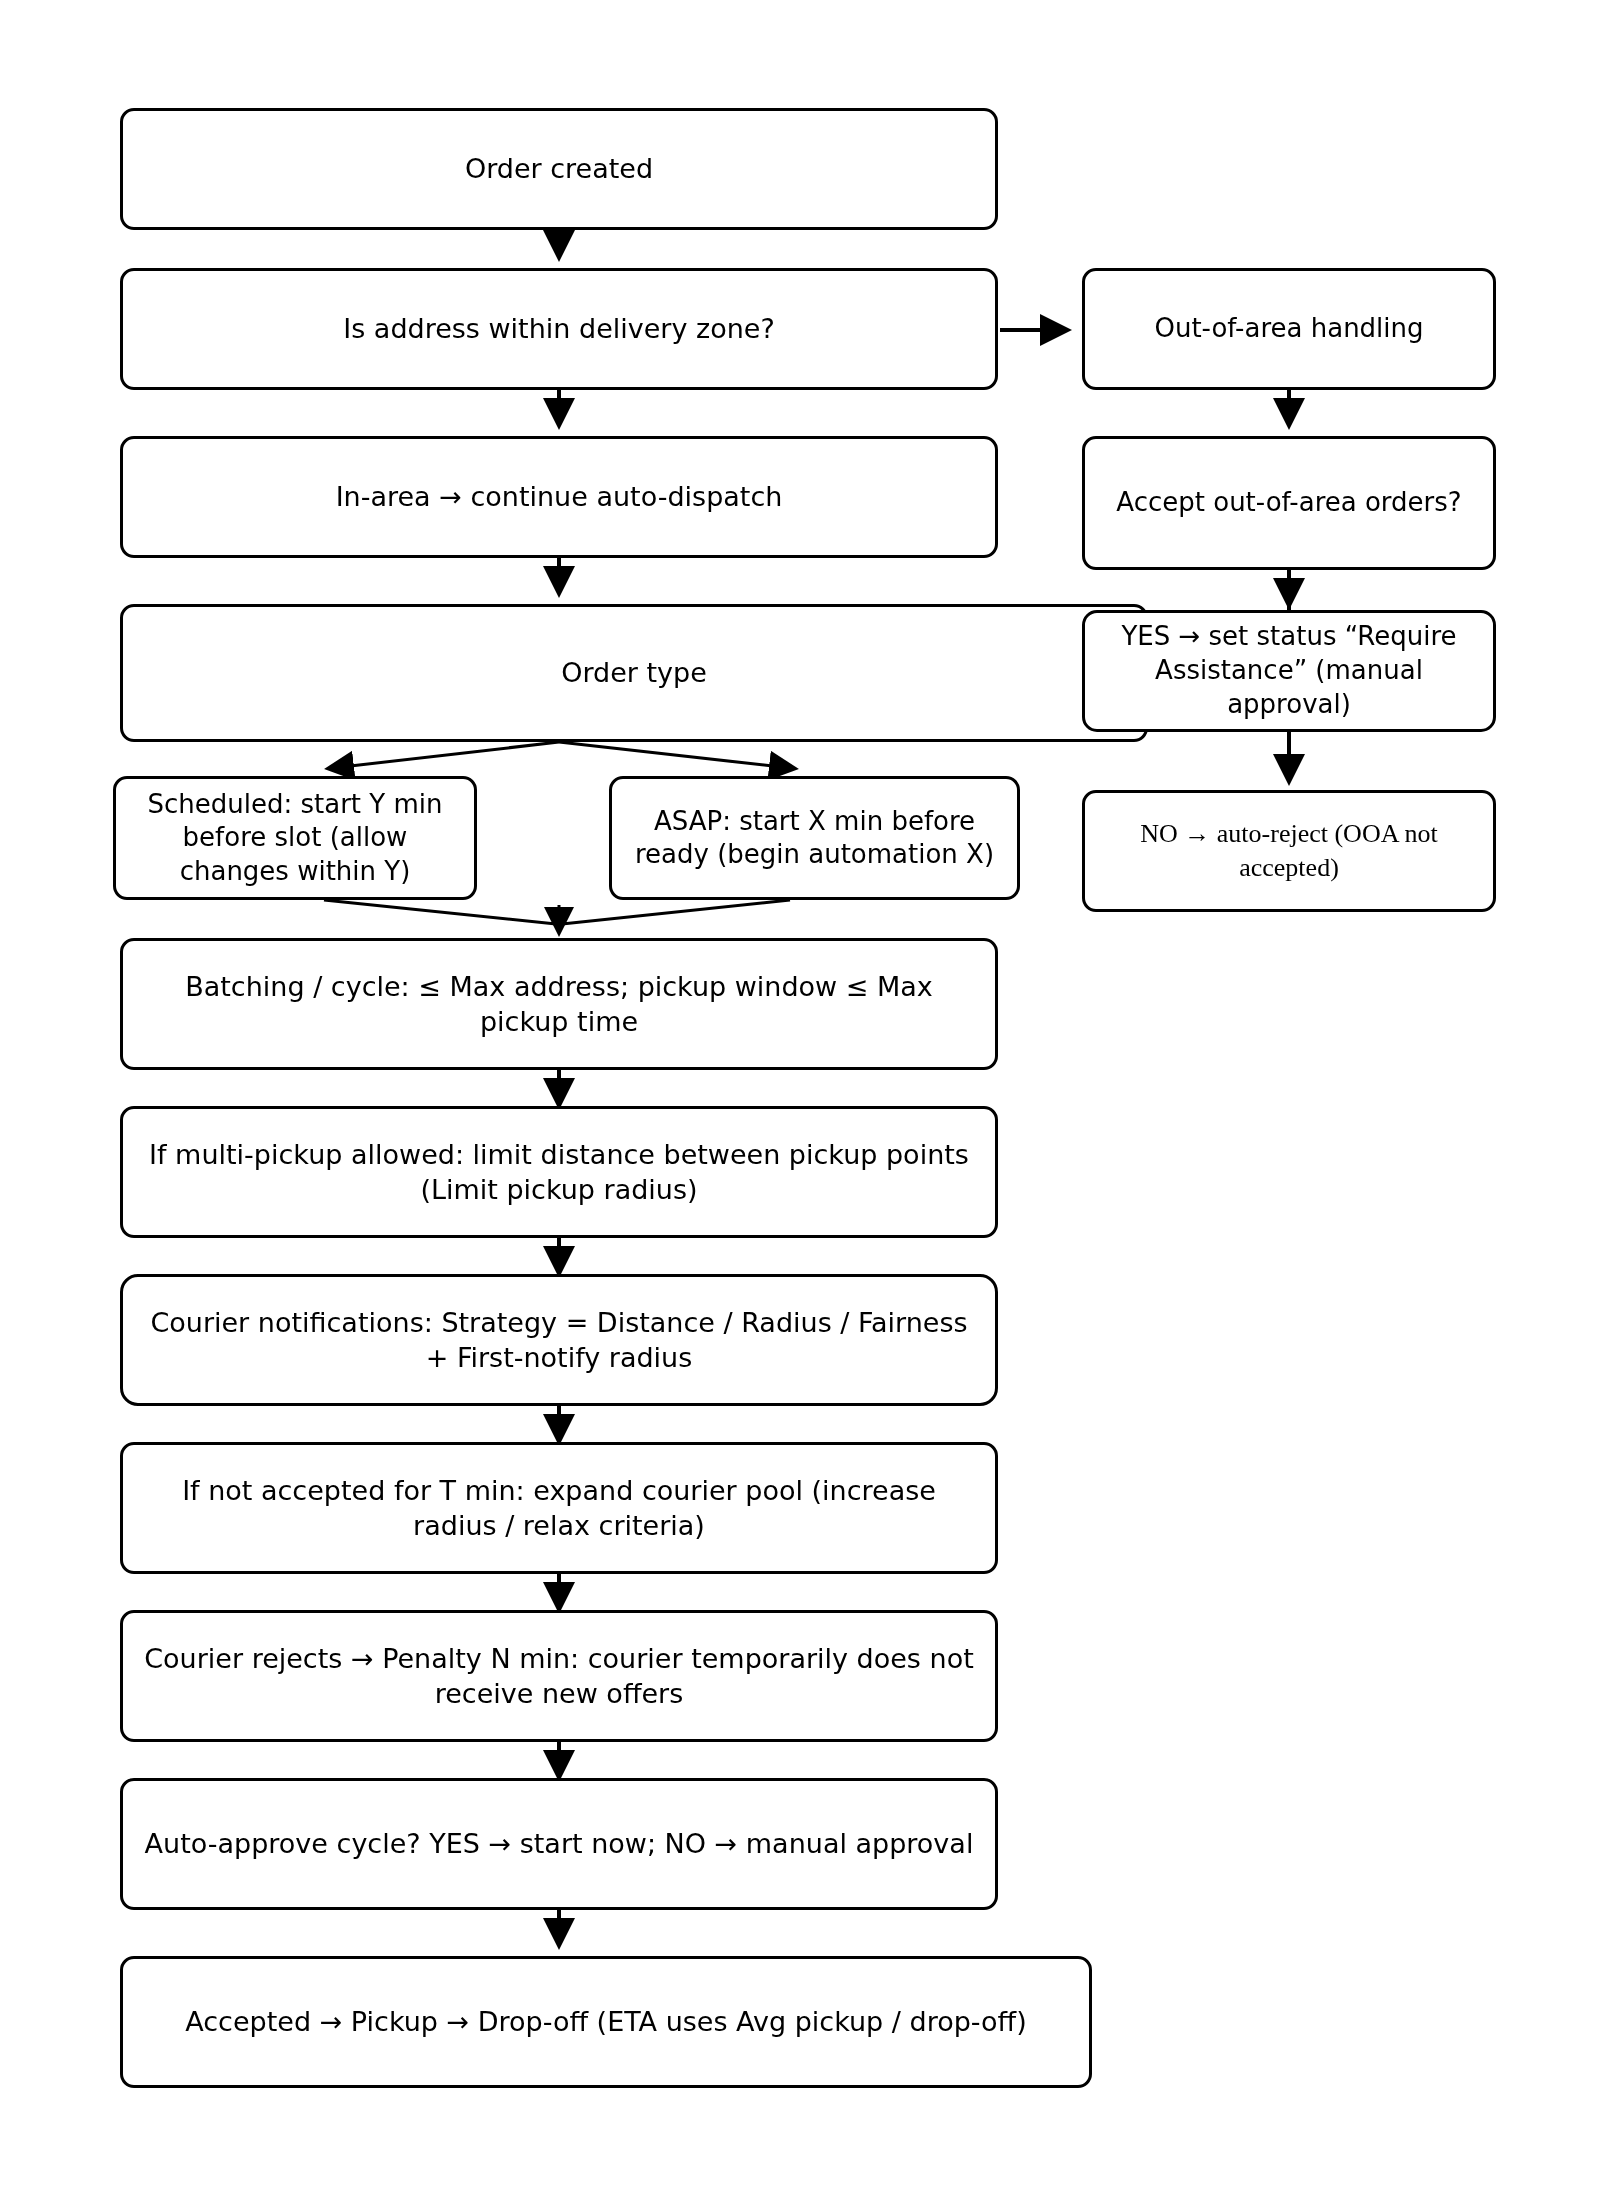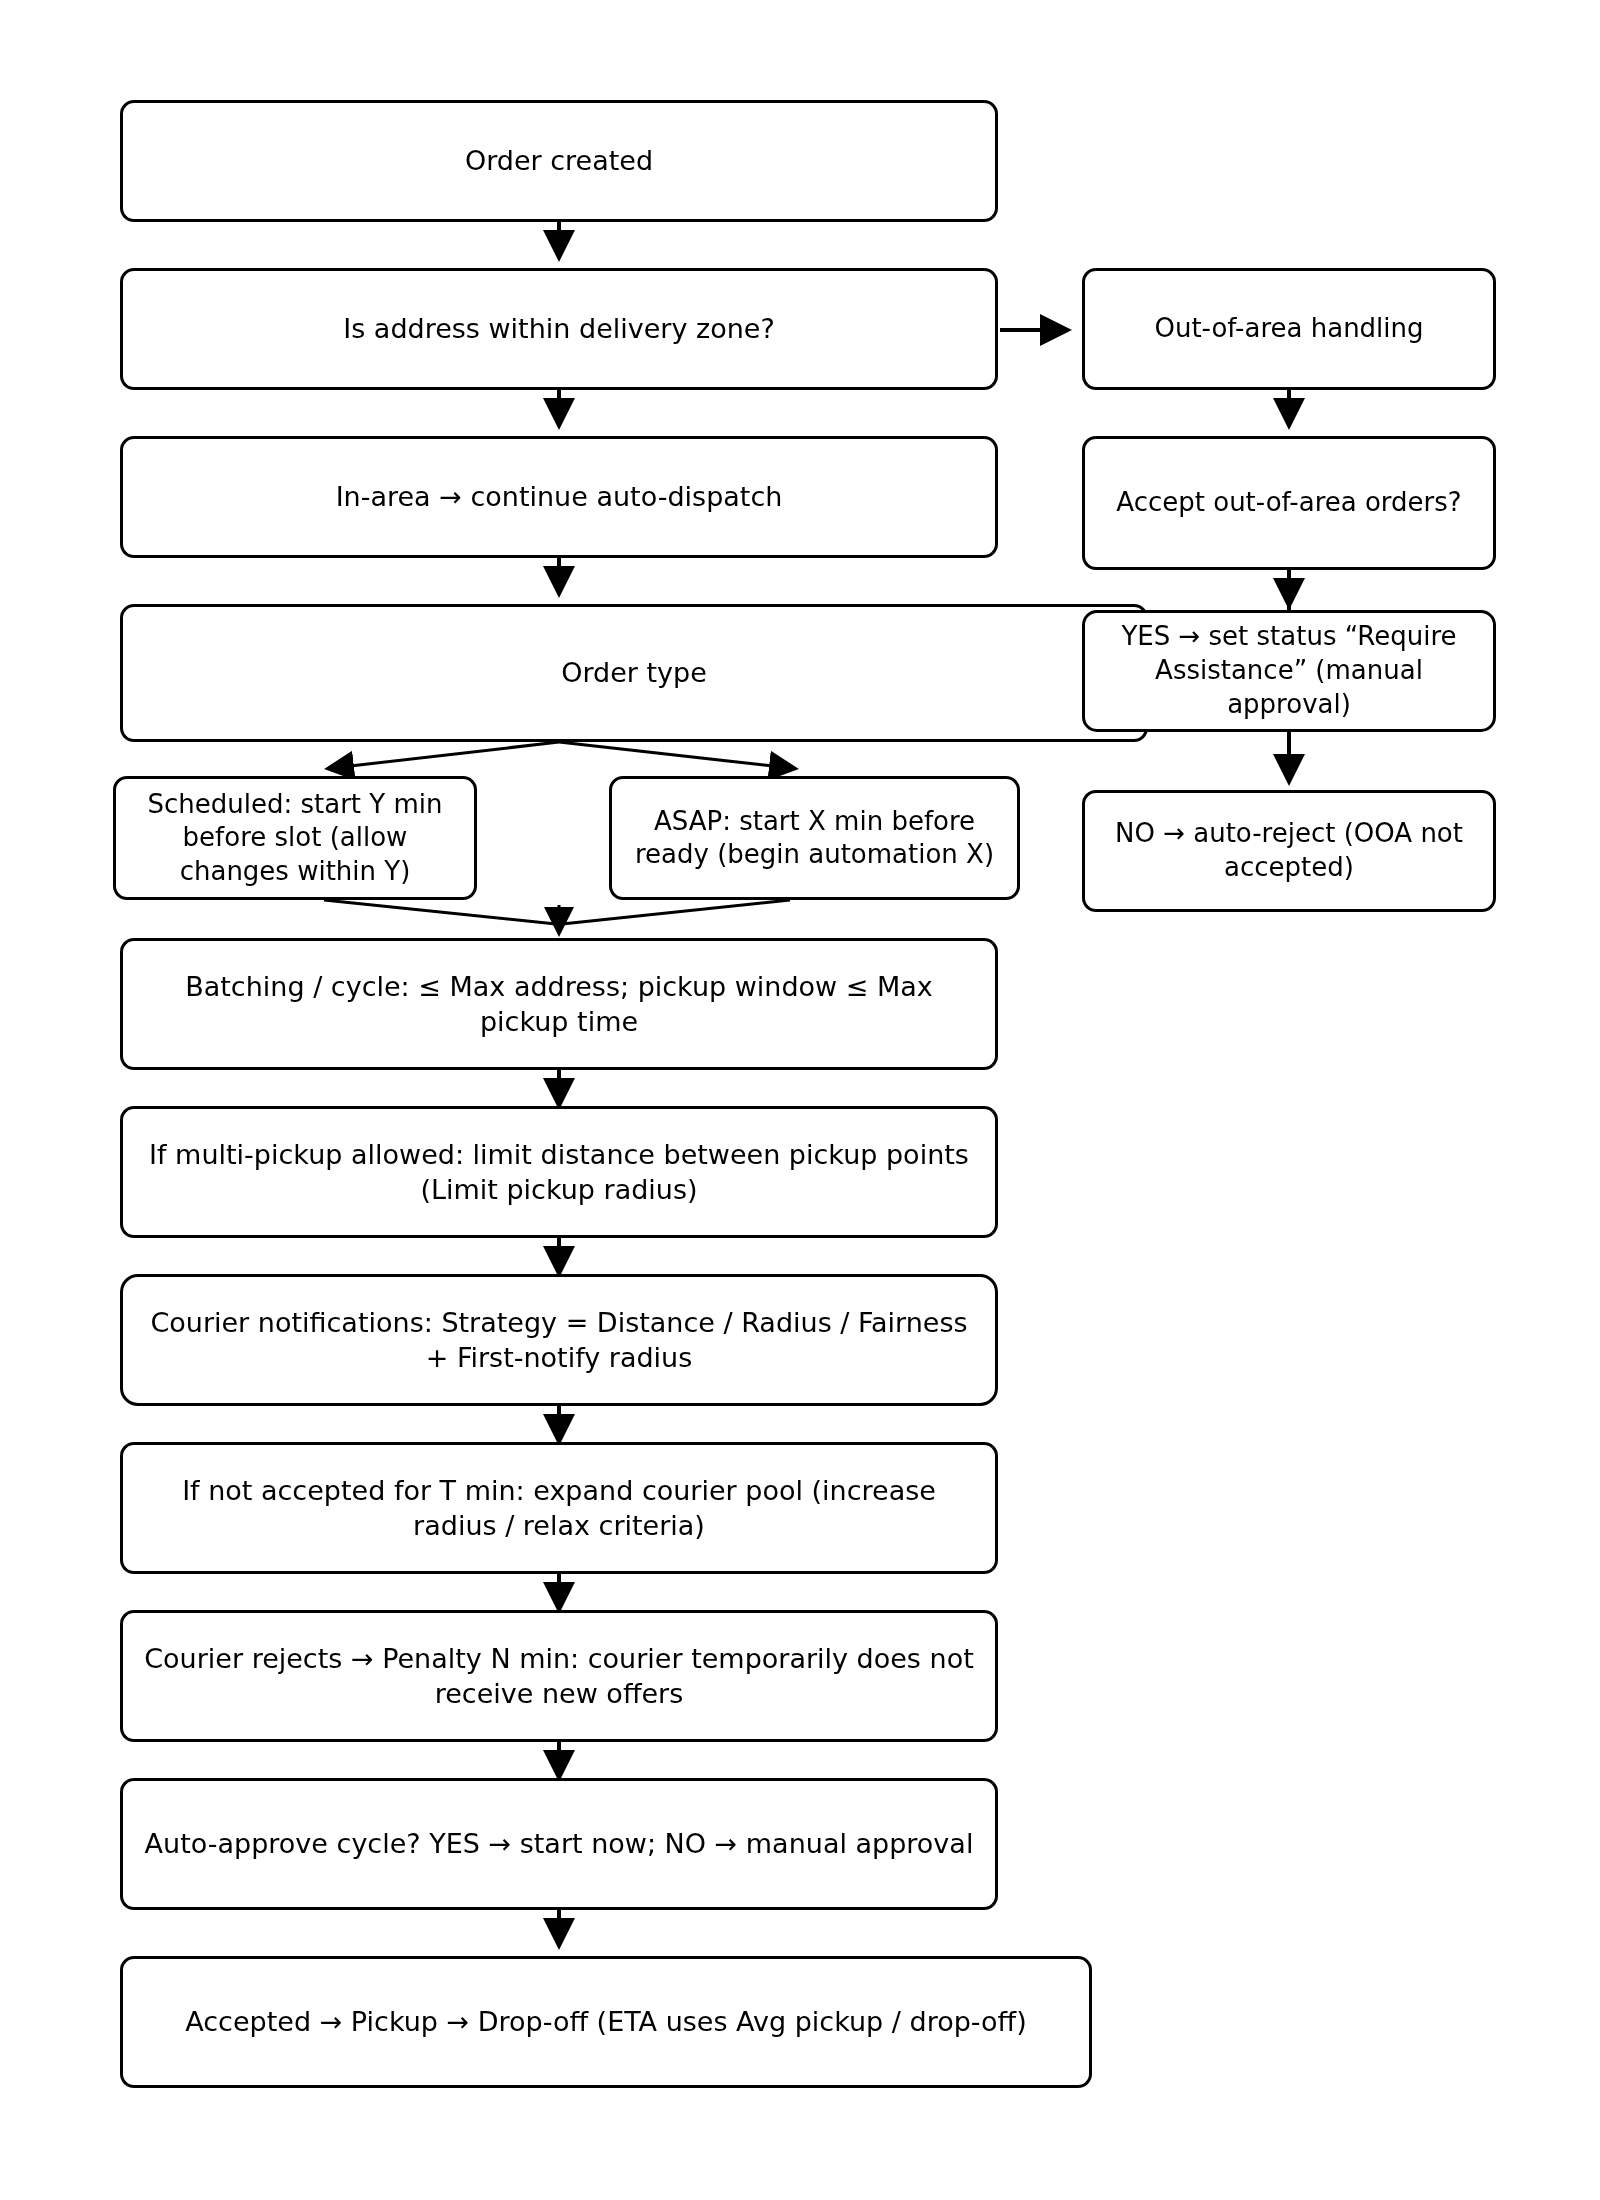--- a/index.html
+++ b/index.html
@@ -91,21 +91,21 @@
 
     <line x1="559" y1="1742" x2="559" y2="1778" stroke="#000000" stroke-width="4" marker-end="url(#arrow)"></line>
 
     <line x1="559" y1="1910" x2="559" y2="1946" stroke="#000000" stroke-width="4" marker-end="url(#arrow)"></line>
 
     <line x1="1289" y1="390" x2="1289" y2="426" stroke="#000000" stroke-width="4" marker-end="url(#arrow)"></line>
     <line x1="1289" y1="570" x2="1289" y2="606" stroke="#000000" stroke-width="4" marker-end="url(#arrow)"></line>
     <line x1="1289" y1="570" x2="1289" y2="782" stroke="#000000" stroke-width="4" marker-end="url(#arrow)"></line>
   </svg>
 
-  <div class="node" style="left:120px; top:100px; width:878px; height:122px;text-align:right;">
+  <div class="node" style="left:120px; top:108px; width:878px; height:122px;text-align:right;">
     <span>Order created</span>
   </div>
 
   <div class="node" style="left:120px; top:268px; width:878px; height:122px;">
     <span>Is address within delivery zone?</span>
   </div>
 
   <div class="node" style="left:120px; top:436px; width:878px; height:122px;">
     <span>In-area → continue auto-dispatch</span>
   </div>
@@ -155,17 +155,17 @@
   </div>
 
   <div class="node right-col" style="left:1082px; top:436px; width:414px; height:134px;">
     <span>Accept out-of-area orders?</span>
   </div>
 
   <div class="node right-col" style="left:1082px; top:610px; width:414px; height:122px;border-radius:15px;">
     <span>YES → set status “Require Assistance” (manual approval)</span>
   </div>
 
-  <div class="node right-col" style="left:1082px; top:790px; width:414px; height:122px;">
+  <div class="node right-col" style="left:1082px; top:790px; width:414px; height:122px;font-family:Liberation Serif, serif;">
     <span>NO → auto-reject (OOA not accepted)</span>
   </div>
 
 </div>
 
 </body></html>

